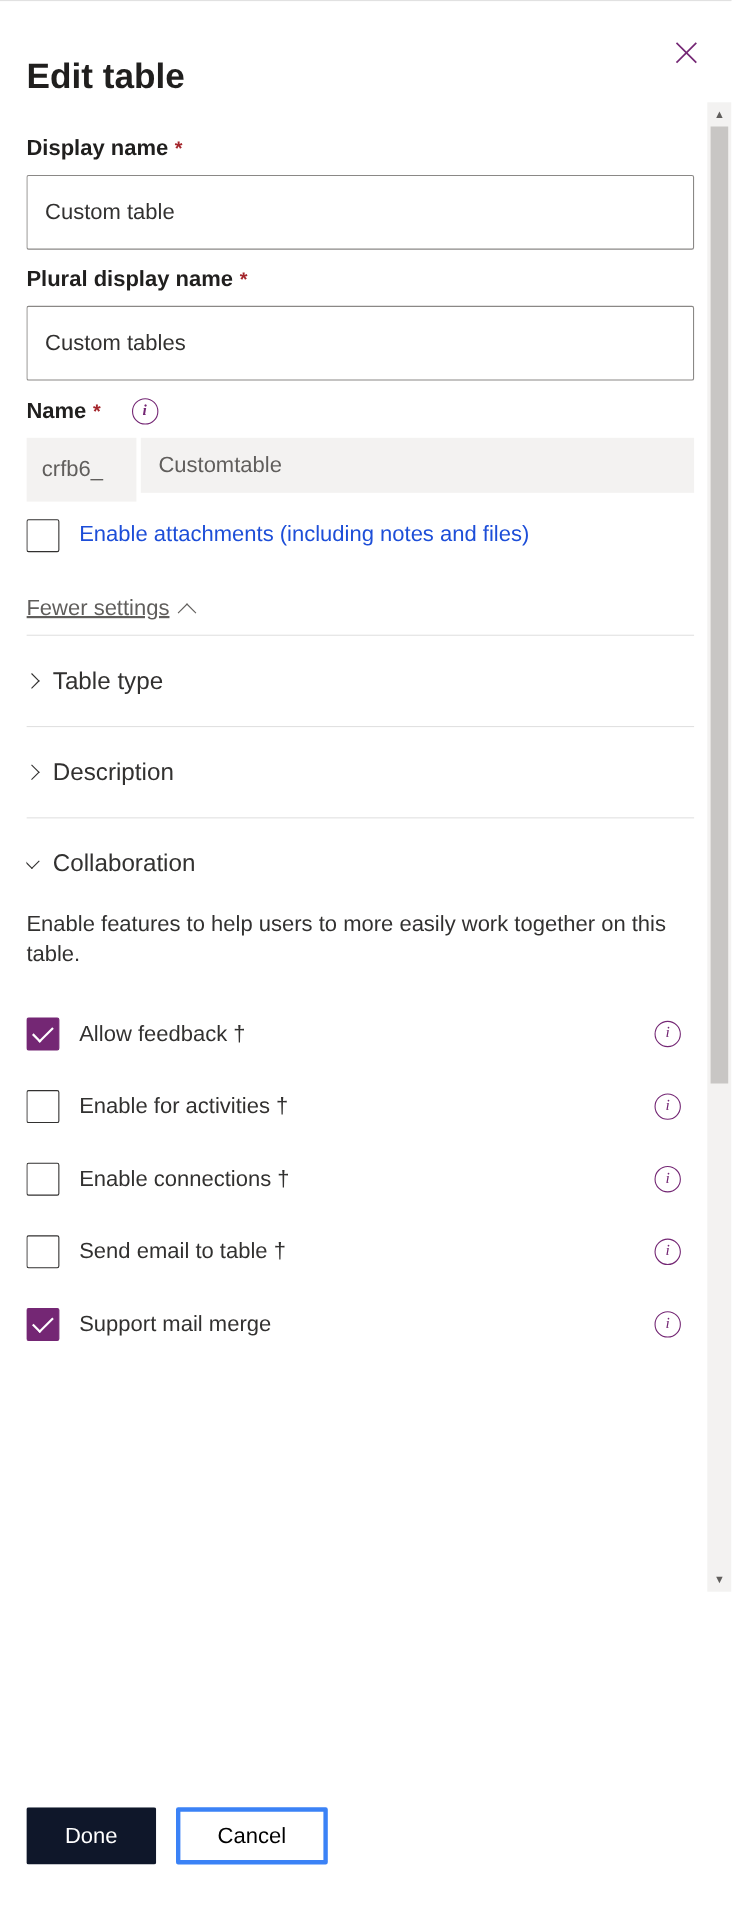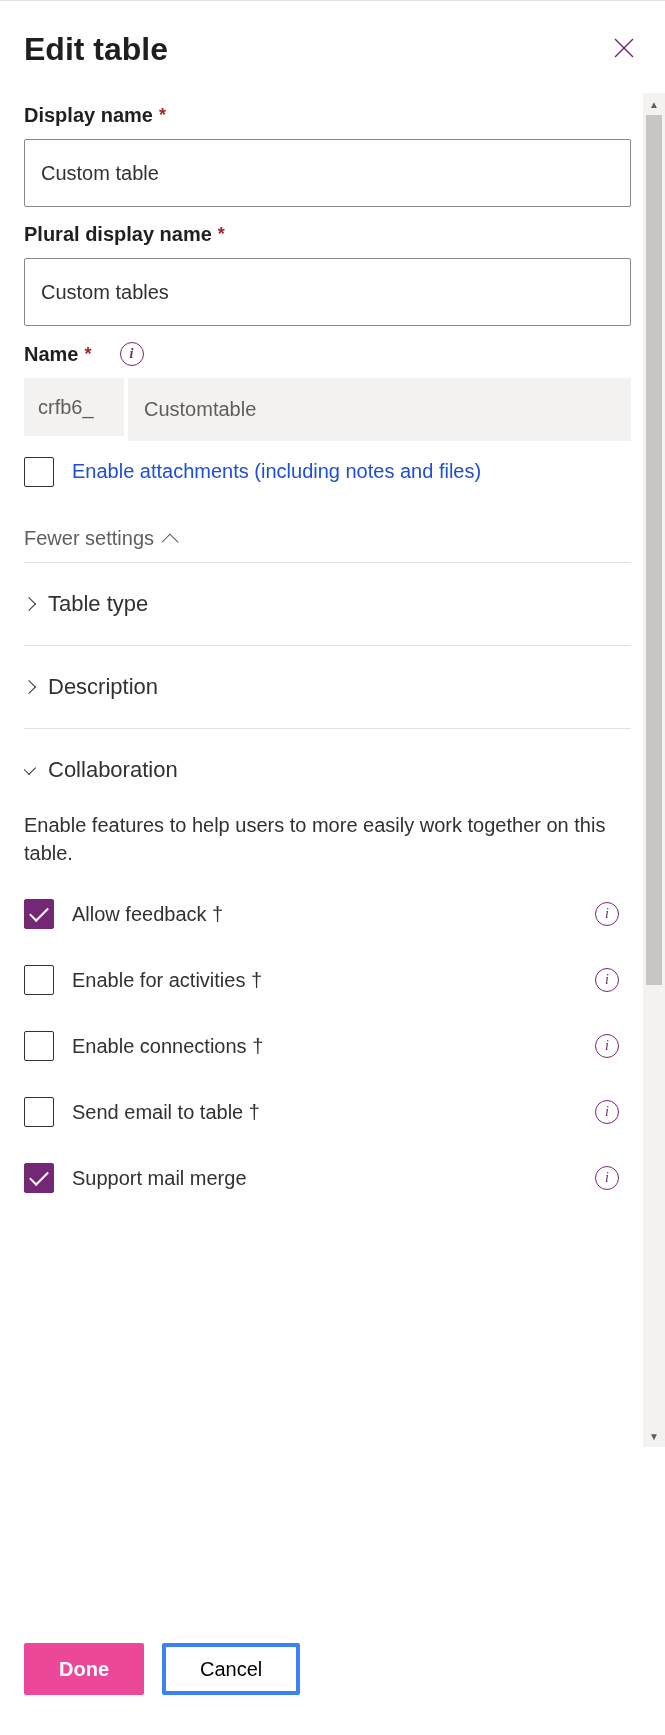--- a/index.html
+++ b/index.html
@@ -27,20 +27,21 @@
     .header {
       display: flex;
       justify-content: space-between;
       align-items: flex-start;
       margin-bottom: 36px;
     }
     .header-title {
       font-size: 32px;
       font-weight: 700;
       color: #201f1e;
+      margin-top: 20px;
     }
     .close-btn {
       background: none;
       border: none;
       cursor: pointer;
       padding: 6px;
       color: #742774;
       line-height: 0;
     }
     .scroll-area {
@@ -85,21 +86,21 @@
       background: #f3f2f1;
       border: none;
       padding: 0 14px;
       font-size: 20px;
       color: #605e5c;
       display: flex;
       align-items: center;
     }
     .name-input {
       flex: 1;
-      height: 63px;
+      height: 50px;
       background: #f3f2f1;
       border: none;
       padding: 12px 16px;
       font-size: 20px;
       color: #605e5c;
       font-family: inherit;
     }
     .info-icon-wrapper {
       display: inline-flex;
       margin-left: 22px;
@@ -157,20 +158,21 @@
     }
     .fewer-settings {
       display: flex;
       align-items: center;
       gap: 10px;
       font-size: 20px;
       color: #605e5c;
       cursor: pointer;
       margin-top: 40px;
       margin-bottom: 12px;
+      text-decoration: underline;
     }
     .chevron-up {
       display: inline-block;
       width: 12px;
       height: 12px;
       border: solid #605e5c;
       border-width: 1.5px 1.5px 0 0;
       transform: rotate(-45deg);
       margin-top: 6px;
     }
@@ -205,21 +207,21 @@
       gap: 14px;
       padding: 28px 0;
       cursor: pointer;
       font-size: 22px;
       color: #323130;
     }
     .section-desc {
       font-size: 20px;
       color: #323130;
       line-height: 1.4;
-      margin-bottom: 32px;
+      margin-bottom: 43px;
     }
     .collab-option {
       display: flex;
       align-items: center;
       gap: 18px;
       margin-bottom: 36px;
     }
     .collab-label {
       flex: 1;
       font-size: 20px;
@@ -236,23 +238,23 @@
     .btn {
       height: 52px;
       padding: 0 34px;
       font-size: 20px;
       font-family: inherit;
       border-radius: 2px;
       cursor: pointer;
       border: 1px solid transparent;
     }
     .btn-primary {
-      background: #ec4899;
+      background: #0f172a;
       color: #fff;
-      font-weight: 700;
+      font-weight: 400;
     }
     .btn-secondary {
       background: #fff;
       color: #000000;
       border: 4px solid #3b82f6;
     }
     .scrollbar-track {
       position: absolute;
       right: 0;
       top: 92px;

